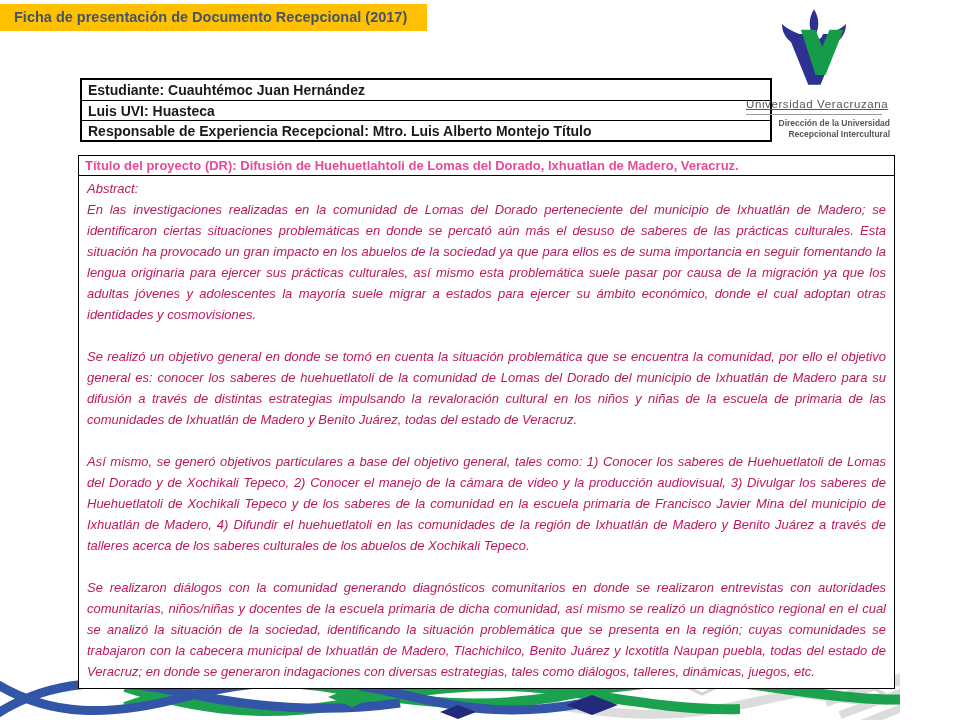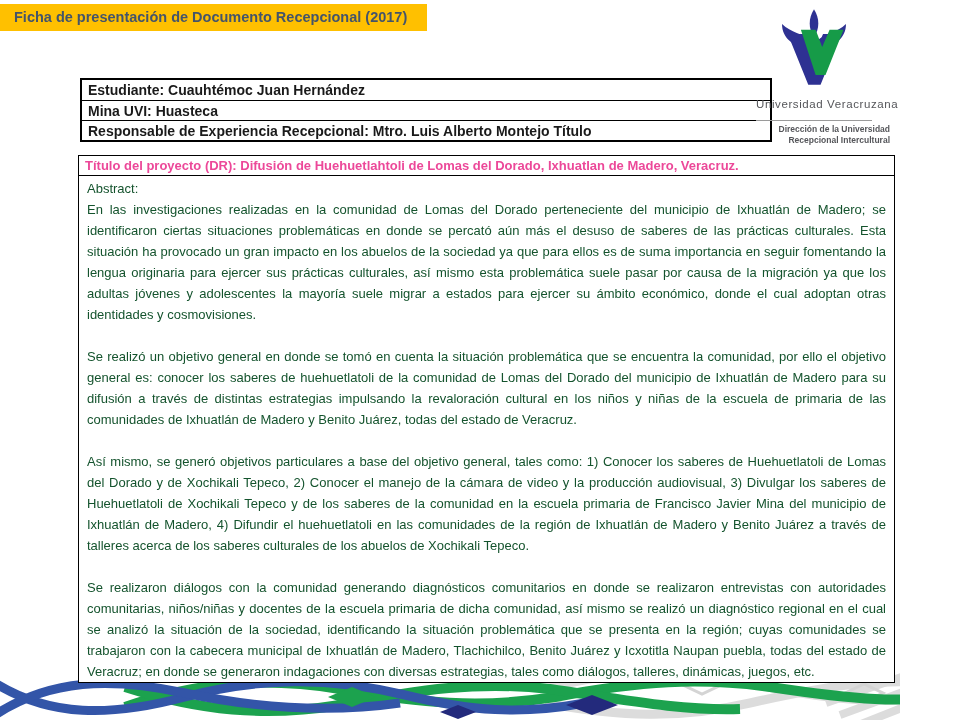--- a/index.html
+++ b/index.html
@@ -28,24 +28,25 @@
   
   .logo {
     position: absolute; right: 10px; top: 8px;
     width: 152px;
     text-align: center;
     z-index: 3;
   }
   .logo svg.mark { display: block; margin: 0 auto 2px auto; }
   .logo-name {
     font-size: 11.5px; color: #55565A; letter-spacing: 0.6px;
-    padding-bottom: 10px;
+    padding-bottom: 4px;
     border-bottom: 1px solid #9a9a9a;
-    margin: 0 18px;
+    margin: 0 8px;
     white-space: nowrap;
+    text-decoration: underline;
   }
   .logo-dept {
     margin-top: 3px;
     font-size: 8.5px; font-weight: 700; color: #55565A;
     line-height: 1.25;
     text-align: right;
   }
 
   
   .info-table {
@@ -72,24 +73,25 @@
     background: #fff;
     z-index: 2;
   }
   .title-row {
     border-bottom: 1.5px solid #000;
     padding: 2px 6px;
     font-size: 13px; font-weight: 600; color: #ec4899;
     white-space: nowrap; overflow: hidden;
   }
   .abstract-cell {
-    padding: 2px 8px 0 8px;
+    padding: 2px 8px 6px 8px;
     font-size: 13px; line-height: 21px;
-    color: #14532d;
+    color: #be185d;
     text-align: justify;
+    font-style: italic;
   }
   .abstract-label { text-align: left; }
   .abstract-cell p { margin: 0 0 21px 0; }
   .abstract-cell p:last-child { margin-bottom: 0; }
 
   
   .footer-art {
     position: absolute; left: 0; top: 625px;
     width: 960px; height: 95px;
     z-index: 1;
@@ -119,21 +121,21 @@
     </svg>
     <div class="logo-name">Universidad Veracruzana</div>
     <div class="logo-dept">
       <div>Dirección de la Universidad</div>
       <div>Recepcional Intercultural</div>
     </div>
   </div>
 
   <div class="info-table">
     <div class="info-row">Estudiante: Cuauhtémoc Juan Hernández</div>
-    <div class="info-row">Mina UVI: Huasteca</div>
+    <div class="info-row">Luis UVI: Huasteca</div>
     <div class="info-row">Responsable de Experiencia Recepcional: Mtro. Luis Alberto Montejo Título</div>
   </div>
 
   <div class="main-table">
     <div class="title-row">Título del proyecto (DR): Difusión de Huehuetlahtoli de Lomas del Dorado, Ixhuatlan de Madero, Veracruz.</div>
     <div class="abstract-cell">
       <div class="abstract-label">Abstract:</div>
       <p>En las investigaciones realizadas en la comunidad de Lomas del Dorado perteneciente del municipio de Ixhuatlán de Madero; se identificaron ciertas situaciones problemáticas en donde se percató aún más el desuso de saberes de las prácticas culturales. Esta situación ha provocado un gran impacto en los abuelos de la sociedad ya que para ellos es de suma importancia en seguir fomentando la lengua originaria para ejercer sus prácticas culturales, así mismo esta problemática suele pasar por causa de la migración ya que los adultas jóvenes y adolescentes la mayoría suele migrar a estados para ejercer su ámbito económico, donde el cual adoptan otras identidades y cosmovisiones.</p>
       <p>Se realizó un objetivo general en donde se tomó en cuenta la situación problemática que se encuentra la comunidad, por ello el objetivo general es: conocer los saberes de huehuetlatoli de la comunidad de Lomas del Dorado del municipio de Ixhuatlán de Madero para su difusión a través de distintas estrategias impulsando la revaloración cultural en los niños y niñas de la escuela de primaria de las comunidades de Ixhuatlán de Madero y Benito Juárez, todas del estado de Veracruz.</p>
       <p>Así mismo, se generó objetivos particulares a base del objetivo general, tales como: 1) Conocer los saberes de Huehuetlatoli de Lomas del Dorado y de Xochikali Tepeco, 2) Conocer el manejo de la cámara de video y la producción audiovisual, 3) Divulgar los saberes de Huehuetlatoli de Xochikali Tepeco y de los saberes de la comunidad en la escuela primaria de Francisco Javier Mina del municipio de Ixhuatlán de Madero, 4) Difundir el huehuetlatoli en las comunidades de la región de Ixhuatlán de Madero y Benito Juárez a través de talleres acerca de los saberes culturales de los abuelos de Xochikali Tepeco.</p>

